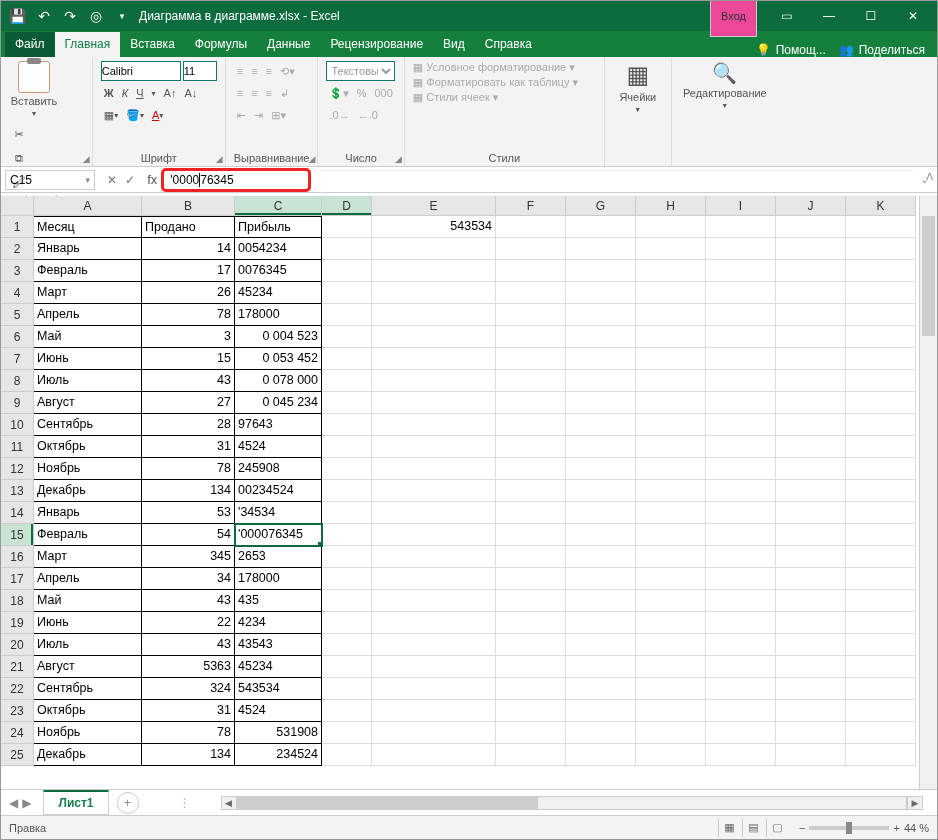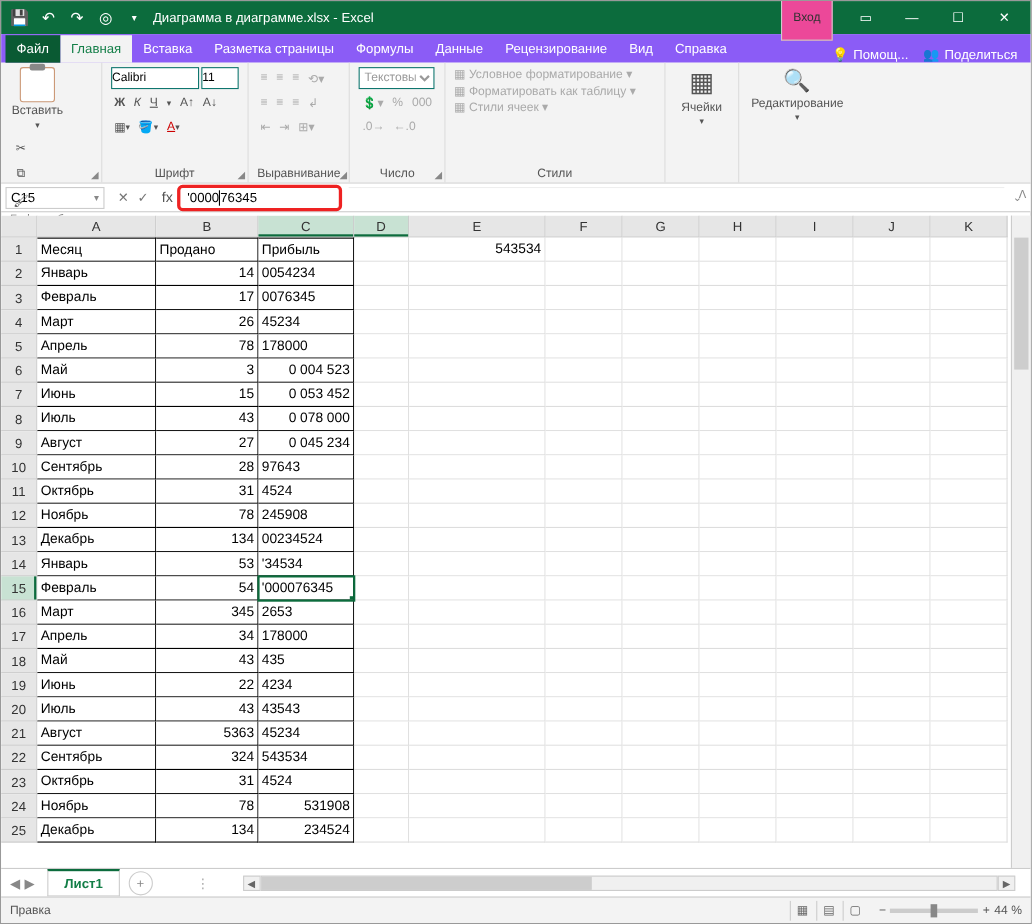--- a/index.html
+++ b/index.html
@@ -8,21 +8,21 @@
 
 .title-bar { height:30px; background:#0c6c3d; display:flex; align-items:center; color:#fff; font-size:12px; }
 .qa { display:flex; gap:4px; padding:0 6px; }
 .qa-btn { width:22px; height:22px; display:flex; align-items:center; justify-content:center; color:#fff; font-size:14px; }
 .title-center { flex:1; text-align:left; }
 .title-right { display:flex; align-items:center; gap:2px; padding-right:4px; }
 .login-btn { background:#ec4899; color:#333; padding:14px 10px; font-size:11px; margin:0 8px; border:1px solid #ccc; }
 .win-btn { width:40px; height:30px; display:flex; align-items:center; justify-content:center; color:#fff; font-size:12px; }
 
 
-.tabs { height:26px; background:#8b5cf6; display:flex; align-items:flex-end; padding:0 4px; font-size:12px; color:#fff; }
+.tabs { height:26px; background:#15803d; display:flex; align-items:flex-end; padding:0 4px; font-size:12px; color:#fff; }
 .tab { padding:5px 10px 6px; cursor:pointer; }
 .tab.active { background:#f3f3f3; color:#137e47;margin-top:48px; }
 .tab-right { margin-left:auto; display:flex; align-items:center; padding:0 8px; gap:14px; }
 .tab-right span { display:flex; align-items:center; gap:4px; }
 
 
 .ribbon { height:110px; background:#f3f3f3; border-bottom:1px solid #ccc; display:flex; font-size:11px; color:#444; }
 .ribbon-group { border-right:1px solid #ddd; padding:4px 8px 2px; display:flex; flex-direction:column; position:relative; }
 .ribbon-group .tools { flex:1; display:flex; flex-direction:column; gap:2px; }
 .ribbon-group .label { text-align:center; font-size:11px; color:#555; padding-top:2px; }
@@ -108,21 +108,20 @@
     <div class="win-btn">—</div>
     <div class="win-btn">☐</div>
     <div class="win-btn">✕</div>
   </div>
 </div>
 
 <div class="tabs">
   <div class="tab" style="background:#0a5a33">Файл</div>
   <div class="tab active">Главная</div>
   <div class="tab">Вставка</div>
-  <div class="tab">Разметка страницы</div>
   <div class="tab">Формулы</div>
   <div class="tab">Данные</div>
   <div class="tab">Рецензирование</div>
   <div class="tab">Вид</div>
   <div class="tab">Справка</div>
   <div class="tab-right">
     <span>💡 <span>Помощ...</span></span>
     <span>👥 <span>Поделиться</span></span>
   </div>
 </div>

